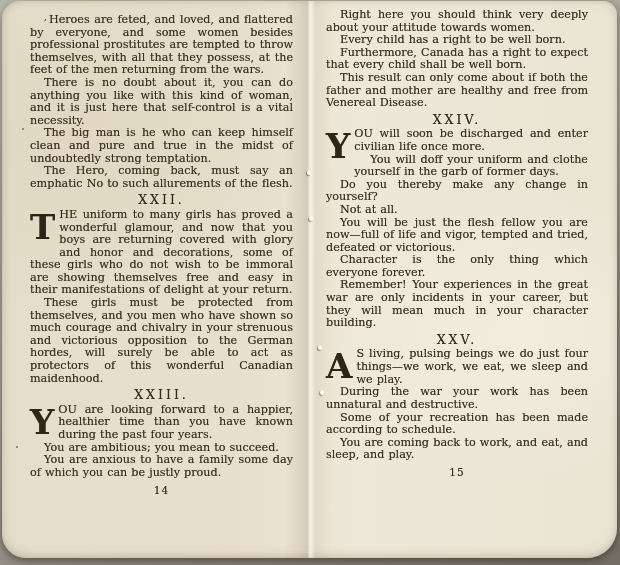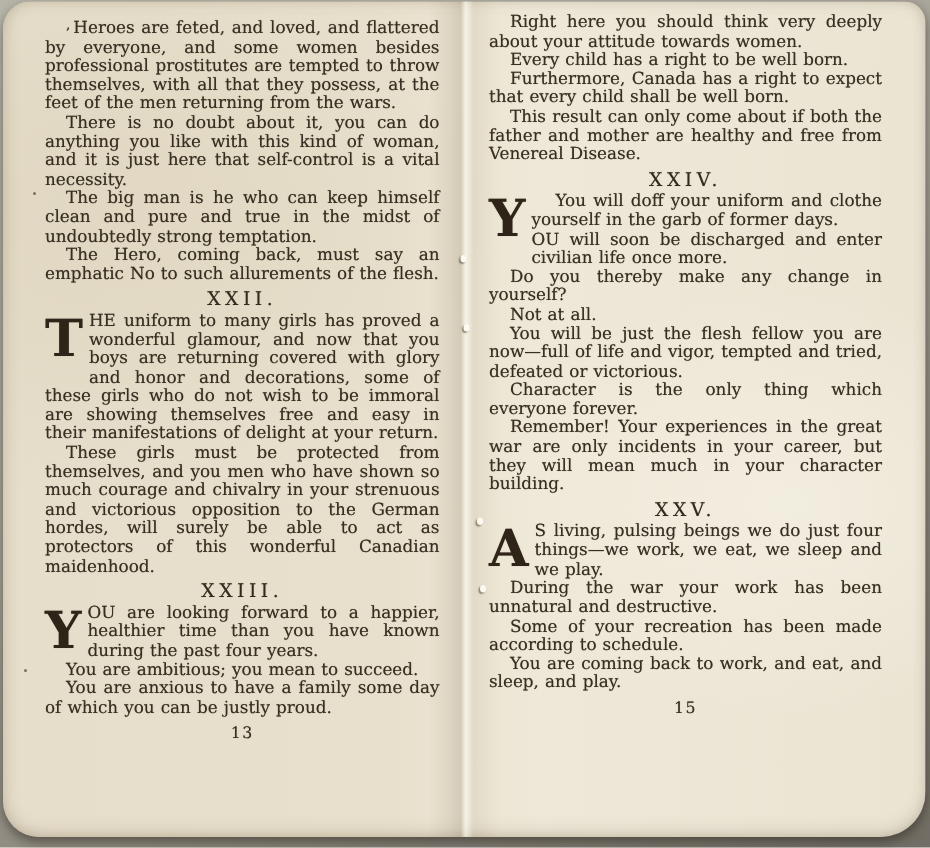--- a/index.html
+++ b/index.html
@@ -72,34 +72,34 @@
     <p class="para">These girls must be protected from themselves, and you men who have shown so much courage and chivalry in your strenuous and victorious opposition to the German hordes, will surely be able to act as protectors of this wonderful Canadian maidenhood.</p>
 
     <div class="sec-heading">XXIII.</div>
     <div class="dc-group">
       <span class="dropcap">Y</span>
       <p class="para lead">OU are looking forward to a happier, healthier time than you have known during the past four years.</p>
     </div>
     <p class="para">You are ambitious; you mean to succeed.</p>
     <p class="para">You are anxious to have a family some day of which you can be justly proud.</p>
 
-    <div class="pagenum">13</div>
+    <div class="pagenum">14</div>
   </div>
 
   <div class="page page-right">
     <p class="para">Right here you should think very deeply about your attitude towards women.</p>
     <p class="para">Every child has a right to be well born.</p>
     <p class="para">Furthermore, Canada has a right to expect that every child shall be well born.</p>
     <p class="para">This result can only come about if both the father and mother are healthy and free from Venereal Disease.</p>
 
     <div class="sec-heading">XXIV.</div>
     <div class="dc-group">
       <span class="dropcap">Y</span>
+      <p class="para lead">OU will soon be discharged and enter civilian life once more.</p>
       <p class="para lead2">You will doff your uniform and clothe yourself in the garb of former days.</p>
-      <p class="para lead">OU will soon be discharged and enter civilian life once more.</p>
     </div>
     <p class="para">Do you thereby make any change in yourself?</p>
     <p class="para">Not at all.</p>
     <p class="para">You will be just the flesh fellow you are now—full of life and vigor, tempted and tried, defeated or victorious.</p>
     <p class="para">Character is the only thing which everyone forever.</p>
     <p class="para">Remember!  Your experiences in the great war are only incidents in your career, but they will mean much in your character building.</p>
 
     <div class="sec-heading">XXV.</div>
     <div class="dc-group">
       <span class="dropcap">A</span>

